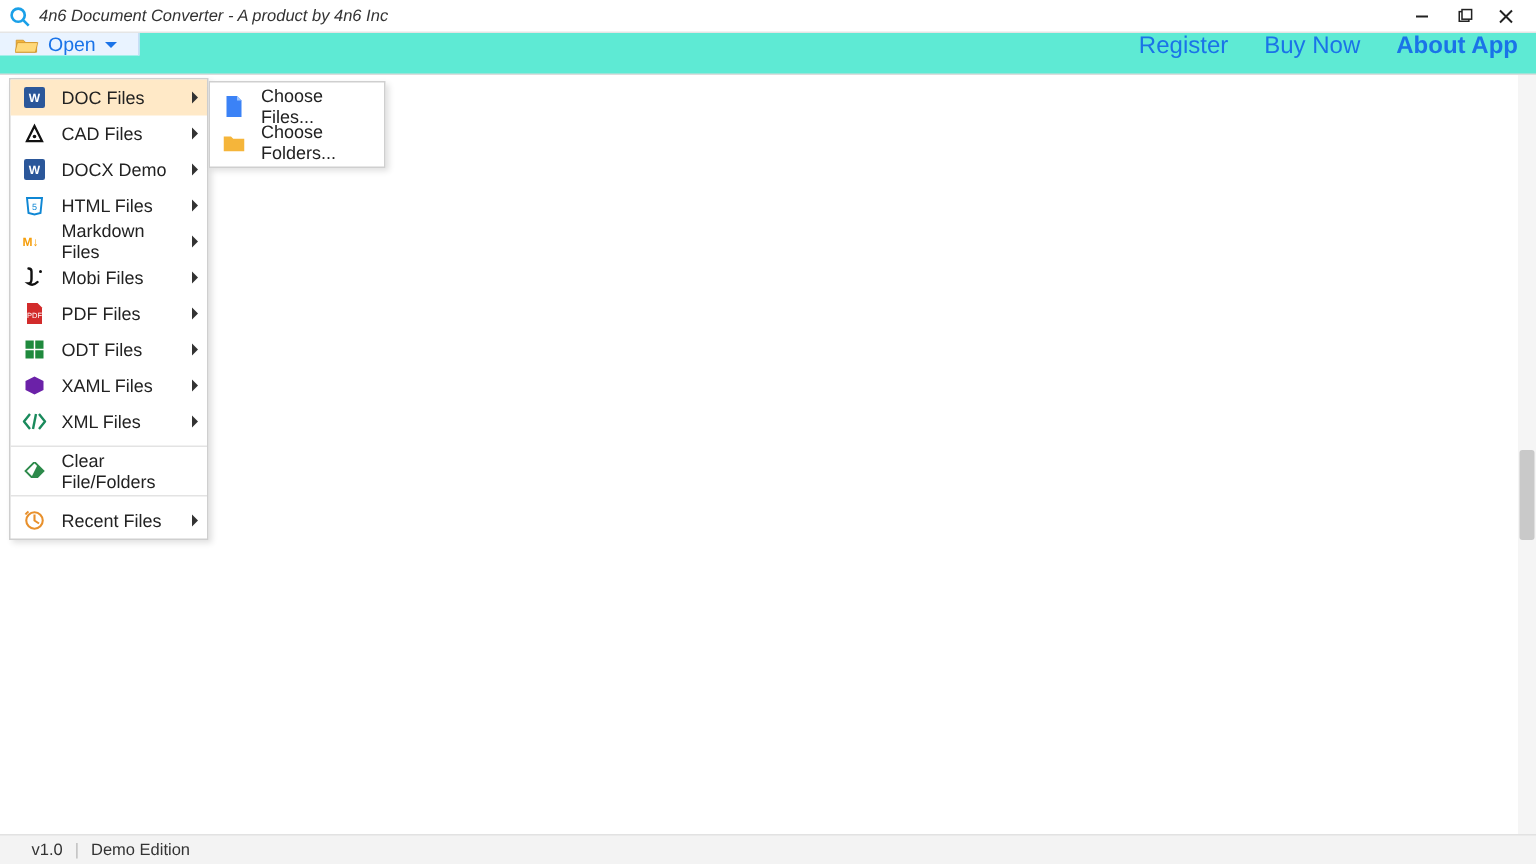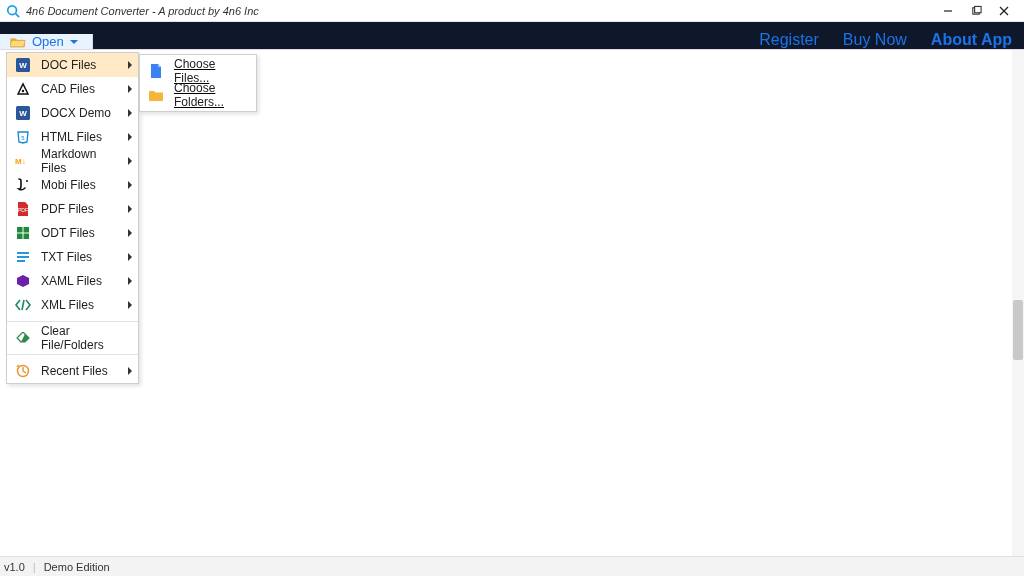--- a/index.html
+++ b/index.html
@@ -16,24 +16,24 @@
     border-bottom: 1px solid #e5e5e5;
     font-style: italic;
   }
   .titlebar .app-icon { width: 14px; height: 14px; margin-right: 6px; display:flex; align-items:center; justify-content:center; }
   .titlebar .spacer { flex: 1; }
   .titlebar .win-ctrl { width: 28px; height: 18px; display:flex; align-items:center; justify-content:center; font-size:12px; color:#222; }
 
   
   .toolbar {
     height: 28px;
-    background: #0f172a;
+    background: #5eead4;
     border-bottom: 1px solid #dcdcdc;
     display: flex;
-    align-items: flex-end;
+    align-items: flex-start;
   }
   .open-btn {
     display: flex;
     align-items: center;
     gap: 6px;
     padding: 0 14px 0 10px;
     background: #e9f3ff;
     color: #1a73e8;
     font-size: 13px;
     font-weight: 500;
@@ -77,41 +77,41 @@
     position:absolute;
     left: 139px;
     top: 54px;
     width: 118px;
     background:#fff;
     border:1px solid #cfcfcf;
     box-shadow: 2px 2px 4px rgba(0,0,0,.12);
     font-size:12px;
     padding:4px 0;
   }
-  .submenu .menu-item { height:24px;text-decoration:underline; }
+  .submenu .menu-item { height:24px; }
 
   
   .main { position:absolute; left:0; right:0; top:50px; bottom:20px; background:#fff; }
 
   
   .vscroll { position:absolute; right:0; top:50px; bottom:20px; width:12px; background:#f5f5f5; }
   .vscroll .thumb { position:absolute; left:1px; right:1px; top:250px; height:60px; background:#c9c9c9; border-radius:2px; }
 
   
   .statusbar {
     position:absolute;
     left:0; right:0; bottom:0;
     height:20px;
     background:#f3f3f3;
     border-top:1px solid #e2e2e2;
     display:flex;
     align-items:center;
     font-size:11px;
     color:#333;
-    padding:0 4px;
+    padding:0 21px;
     gap:8px;
   }
   .statusbar .divider { color:#bbb; }
 
   
   svg { display:block; }
 </style>
 </head>
 <body>
 
@@ -239,31 +239,20 @@
           <rect x="7.5" y="1" width="5.5" height="5.5" fill="#1f8a3d"></rect>
           <rect x="1" y="7.5" width="5.5" height="5.5" fill="#1f8a3d"></rect>
           <rect x="7.5" y="7.5" width="5.5" height="5.5" fill="#1f8a3d"></rect>
         </svg>
       </span>
     <span class="lbl">ODT Files</span>
     <span class="chev"></span>
   </div>
     <div class="menu-item">
     <span class="ic">
-        <svg width="14" height="12" viewBox="0 0 14 12">
-          <line x1="1" y1="2" x2="13" y2="2" stroke="#0c8ed6" stroke-width="1.8"></line>
-          <line x1="1" y1="6" x2="13" y2="6" stroke="#0c8ed6" stroke-width="1.8"></line>
-          <line x1="1" y1="10" x2="9" y2="10" stroke="#0c8ed6" stroke-width="1.8"></line>
-        </svg>
-      </span>
-    <span class="lbl">TXT Files</span>
-    <span class="chev"></span>
-  </div>
-    <div class="menu-item">
-    <span class="ic">
         <svg width="14" height="14" viewBox="0 0 14 14">
           <polygon points="7,1 13,4 13,10 7,13 1,10 1,4" fill="#6b21a8"></polygon>
         </svg>
       </span>
     <span class="lbl">XAML Files</span>
     <span class="chev"></span>
   </div>
     <div class="menu-item">
     <span class="ic">
         <svg width="16" height="12" viewBox="0 0 16 12">

